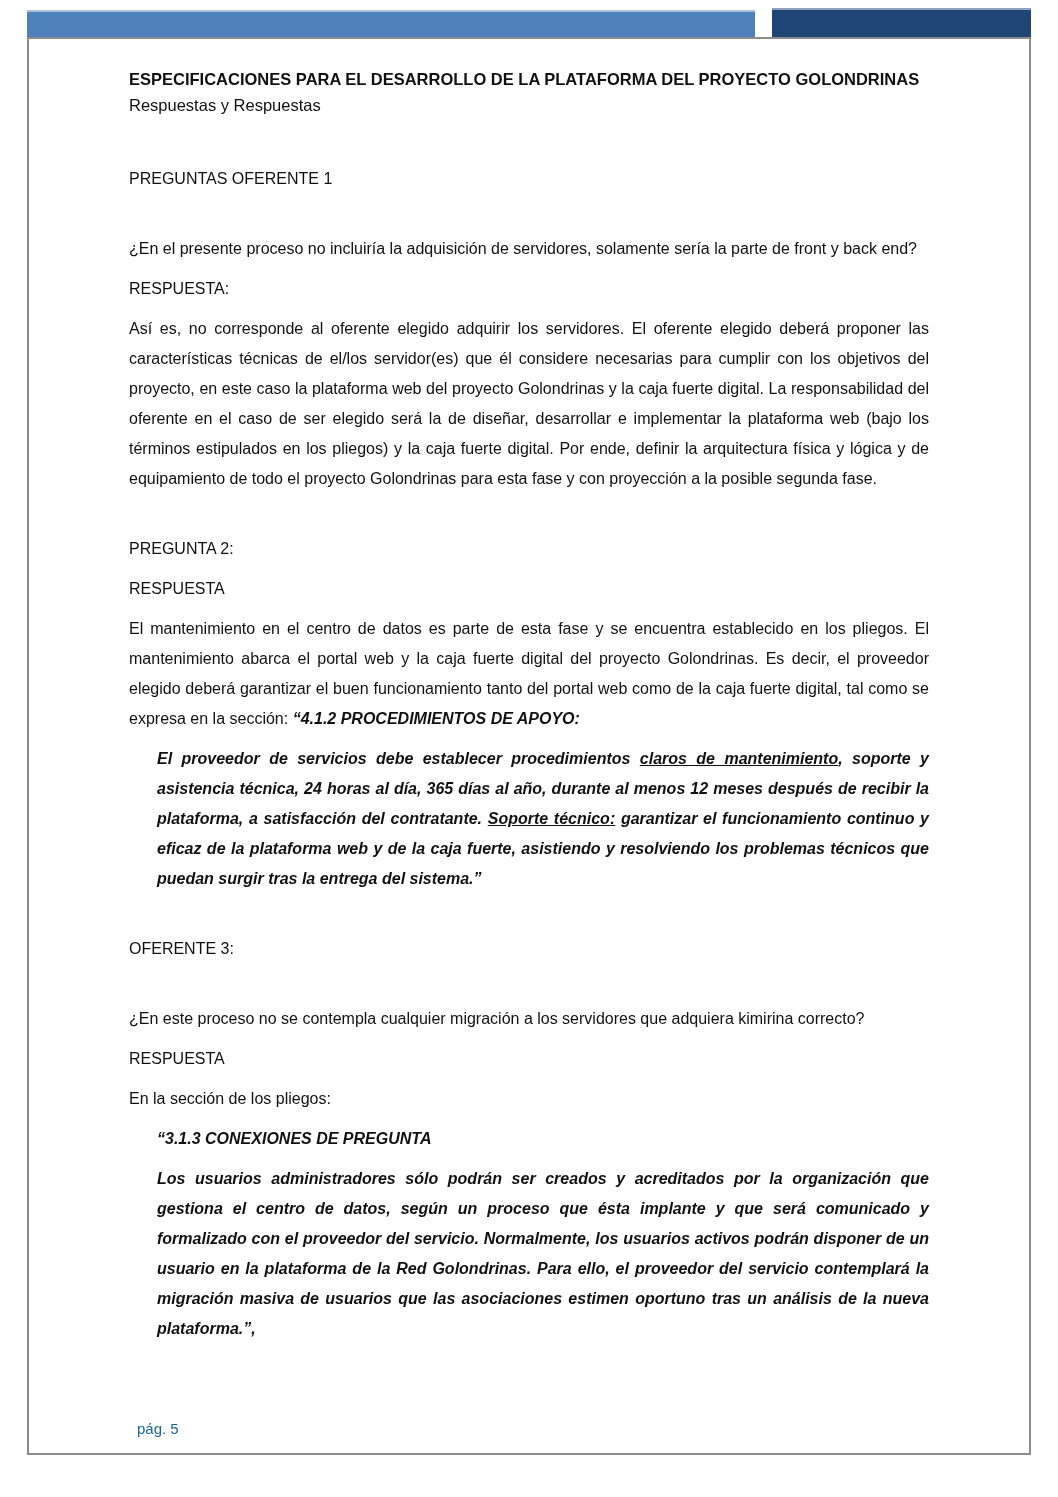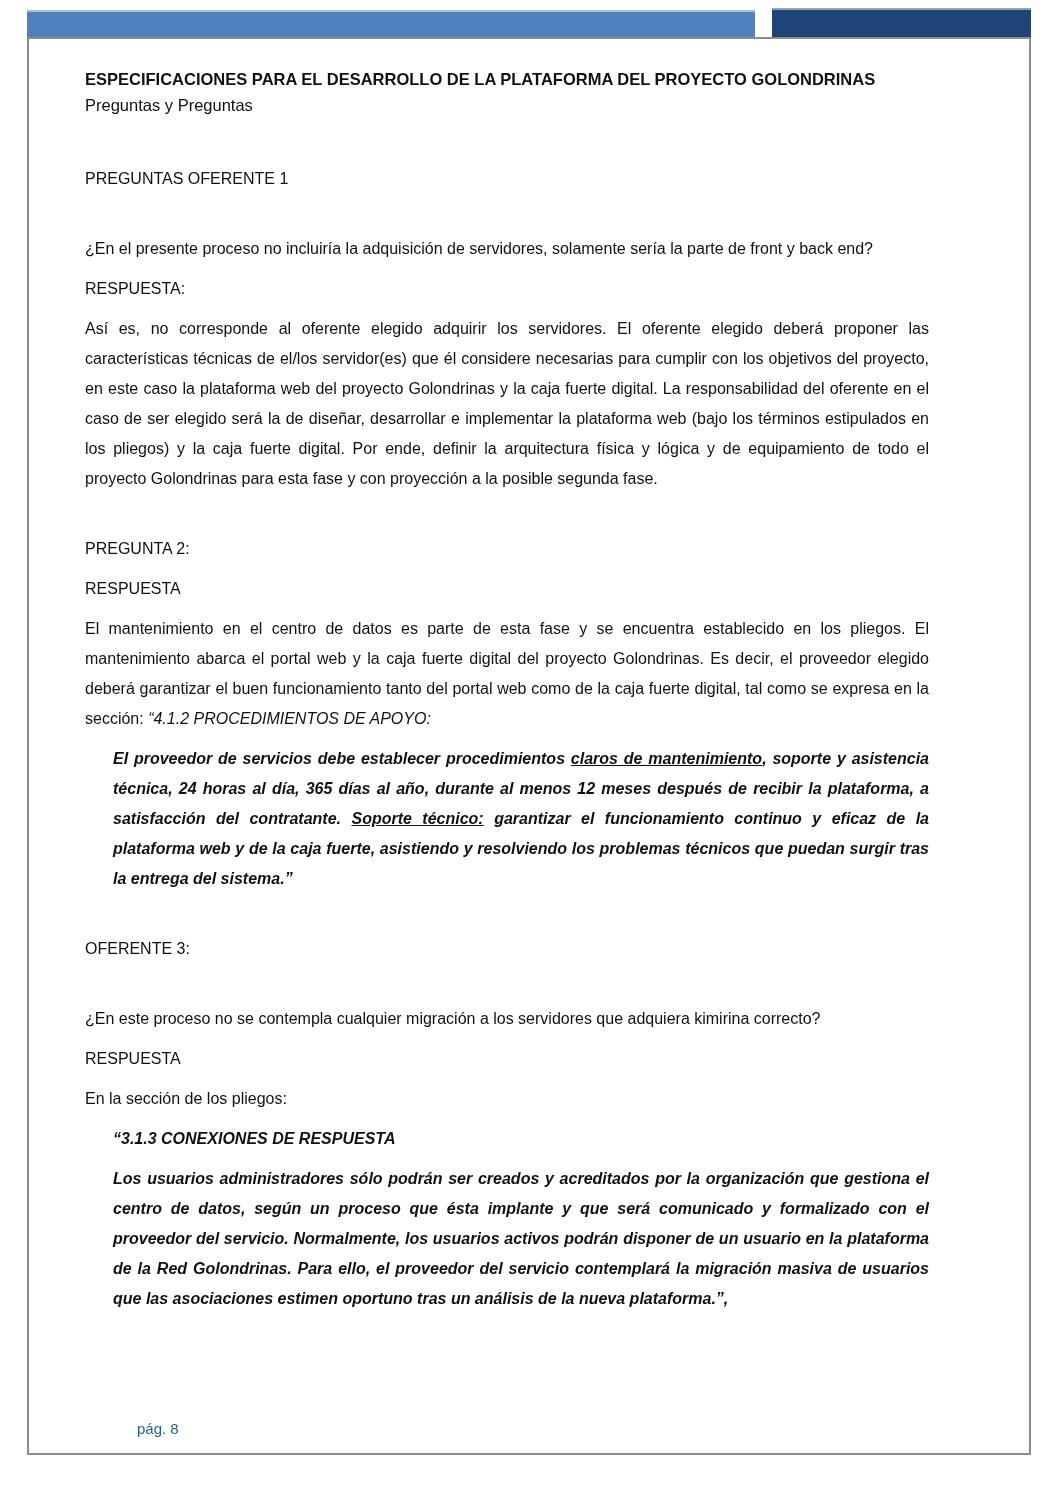--- a/index.html
+++ b/index.html
@@ -19,62 +19,62 @@
     background:var(--bar-light);border-top:2px solid #a9c1dd;box-sizing:border-box;
   }
   .bar-dark{
     position:absolute;left:772px;top:8px;width:259px;height:29px;
     background:var(--bar-dark);border-top:2px solid #8fa3c0;box-sizing:border-box;
   }
   .page{
     position:absolute;left:27px;top:37px;width:1004px;height:1418px;
     border:2px solid var(--page-border);background:#ffffff;box-sizing:border-box;
   }
-  .content{padding:27px 100px 0 56px;}
+  .content{padding:27px 100px 0 100px;}
   .doc-title{font-size:16.5px;font-weight:bold;line-height:26px;margin:0;}
   .doc-subtitle{font-size:16.5px;line-height:26px;margin:0 0 46px 0;}
   p{font-size:16px;line-height:30px;margin:0 0 10px 0;}
   .b{font-weight:normal;margin-top:40px;}
   .justify{text-align:justify;}
   .quote{margin-left:28px;font-weight:bold;font-style:italic;}
-  .bi{font-weight:normal;font-style:italic;margin-top:28px;}
+  .bi{font-weight:bold;font-style:italic;margin-top:28px;}
   .u{text-decoration:underline;}
   .footer{
     position:absolute;left:108px;bottom:16px;
     font-size:15px;color:var(--footer-text);
   }
 </style>
 </head>
 <body>
 
 <div class="bar-light"></div>
 <div class="bar-dark"></div>
 
 <div class="page">
   <div class="content">
 
     <p class="doc-title">ESPECIFICACIONES PARA EL DESARROLLO DE LA PLATAFORMA DEL PROYECTO GOLONDRINAS</p>
-    <p class="doc-subtitle">Preguntas y Preguntas</p>
+    <p class="doc-subtitle">Respuestas y Respuestas</p>
 
     <p class="b">PREGUNTAS OFERENTE 1</p>
 
     <p class="b justify">¿En el presente proceso no incluiría la adquisición de servidores, solamente sería la parte de front y back end?</p>
     <p>RESPUESTA:</p>
     <p class="justify">Así es, no corresponde al oferente elegido adquirir los servidores. El oferente elegido deberá proponer las características técnicas de el/los servidor(es) que él considere necesarias para cumplir con los objetivos del proyecto, en este caso la plataforma web del proyecto Golondrinas y la caja fuerte digital. La responsabilidad del oferente en el caso de ser elegido será la de diseñar, desarrollar e implementar la plataforma web (bajo los términos estipulados en los pliegos) y la caja fuerte digital. Por ende, definir la arquitectura física y lógica y de equipamiento de todo el proyecto Golondrinas para esta fase y con proyección a la posible segunda fase.</p>
 
     <p class="b">PREGUNTA 2:</p>
     <p>RESPUESTA</p>
     <p class="justify"><span>El mantenimiento en el centro de datos es parte de esta fase y se encuentra establecido en los pliegos. El mantenimiento abarca el portal web y la caja fuerte digital del proyecto Golondrinas. Es decir, el proveedor elegido deberá garantizar el buen funcionamiento tanto del portal web como de la caja fuerte digital, tal como se expresa en la sección: </span><span class="bi">“4.1.2 PROCEDIMIENTOS DE APOYO:</span></p>
 
     <p class="quote justify"><span>El proveedor de servicios debe establecer procedimientos </span><span class="u">claros de mantenimiento</span><span>, soporte y asistencia técnica, 24 horas al día, 365 días al año, durante al menos 12 meses después de recibir la plataforma, a satisfacción del contratante. </span><span class="u">Soporte técnico:</span><span> garantizar el funcionamiento continuo y eficaz de la plataforma web y de la caja fuerte, asistiendo y resolviendo los problemas técnicos que puedan surgir tras la entrega del sistema.”</span></p>
 
     <p class="b">OFERENTE 3:</p>
     <p class="b justify">¿En este proceso no se contempla cualquier migración a los servidores que adquiera kimirina correcto?</p>
     <p>RESPUESTA</p>
     <p>En la sección de los pliegos:</p>
 
-    <p class="quote">“3.1.3 CONEXIONES DE RESPUESTA</p>
+    <p class="quote">“3.1.3 CONEXIONES DE PREGUNTA</p>
     <p class="quote justify">Los usuarios administradores sólo podrán ser creados y acreditados por la organización que gestiona el centro de datos, según un proceso que ésta implante y que será comunicado y formalizado con el proveedor del servicio. Normalmente, los usuarios activos podrán disponer de un usuario en la plataforma de la Red Golondrinas. Para ello, el proveedor del servicio contemplará la migración masiva de usuarios que las asociaciones estimen oportuno tras un análisis de la nueva plataforma.”,</p>
 
   </div>
 
-  <div class="footer">pág. 8</div>
+  <div class="footer">pág. 5</div>
 </div>
 
 </body></html>

